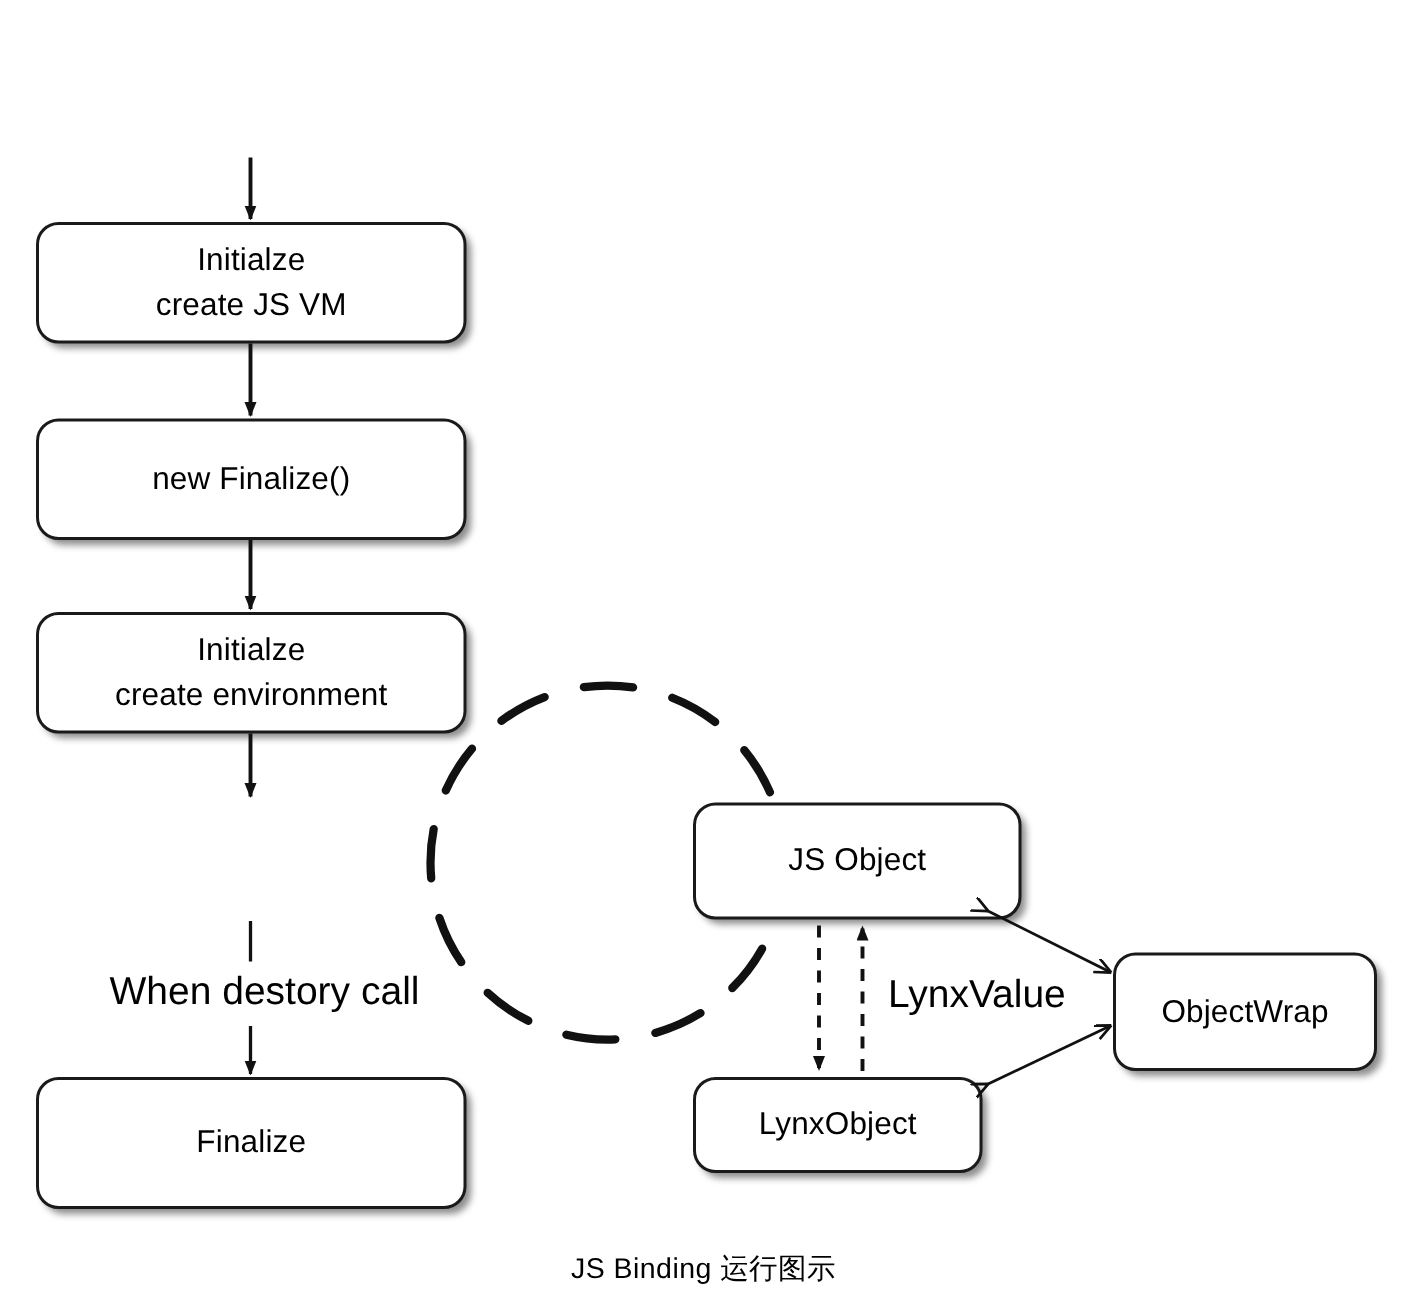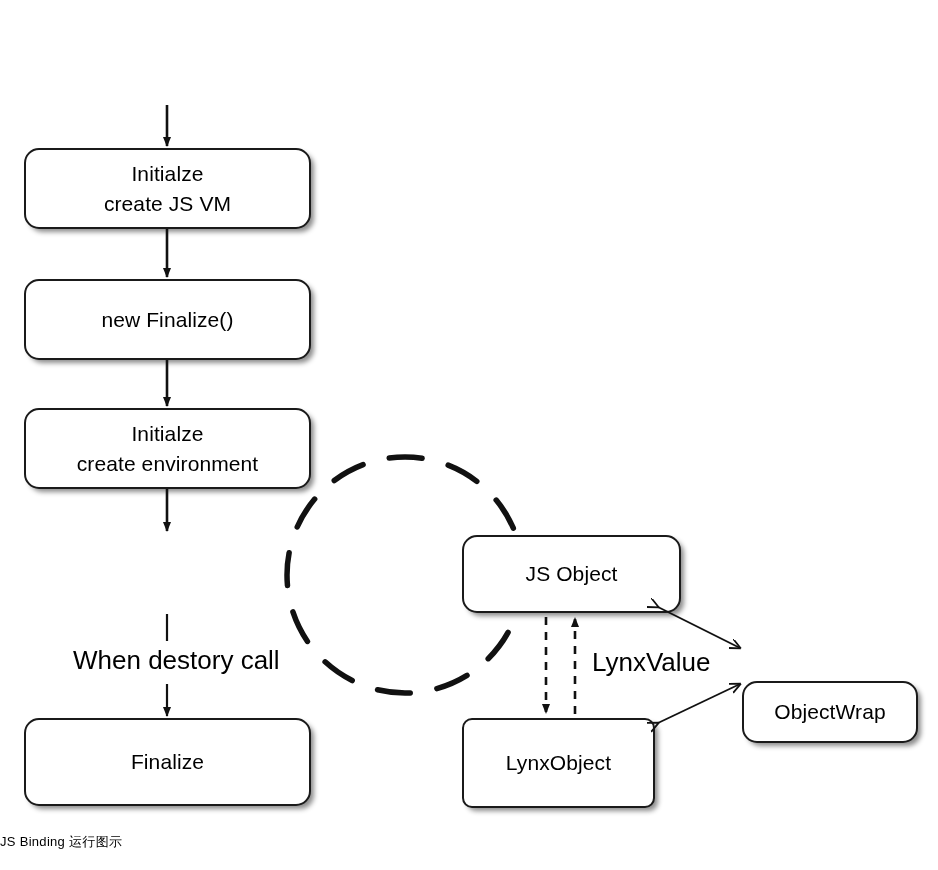--- a/index.html
+++ b/index.html
@@ -46,41 +46,41 @@
   
   #node-jsvm        { left: 24px;  top: 24px;  width: 287px; height: 81px; }
   #node-init-vm     { left: 24px;  top: 148px; width: 287px; height: 81px; }
   #node-jscontext   { left: 24px;  top: 279px; width: 287px; height: 81px; }
   #node-init-env    { left: 24px;  top: 408px; width: 287px; height: 81px; }
   #node-run-script  { left: 24px;  top: 533px; width: 287px; height: 81px; }
   #node-finalize    { left: 24px;  top: 718px; width: 287px; height: 88px; }
 
   
   #node-js-object   { left: 462px; top: 535px; width: 219px; height: 78px; }
-  #node-lynx-object { left: 462px; top: 718px; width: 193px; height: 90px; border-radius: 10px; }
-  #node-object-wrap { left: 742px; top: 635px; width: 176px; height: 62px; margin-top: 46px; }
+  #node-lynx-object { left: 462px; top: 718px; width: 193px; height: 64px; }
+  #node-object-wrap { left: 742px; top: 635px; width: 176px; height: 79px; }
 
   
   .edge-label {
     position: absolute;
     font-size: 26px;
     white-space: nowrap;
     background: #ffffff;
     z-index: 6;
   }
   #label-destroy   { left: 67px;  top: 645px; padding: 0 6px; }
   #label-lynxvalue { left: 588px; top: 647px; padding: 0 4px; }
 
   #caption {
     position: absolute;
     left: 0;
     top: 833px;
     width: 938px;
-    text-align: left;
-    font-size: 13px;
+    text-align: center;
+    font-size: 19px;
     letter-spacing: .3px;
     z-index: 6;
   }
 
   
   #wires {
     position: absolute;
     left: 0; top: 0;
     width: 938px; height: 870px;
     pointer-events: none;

